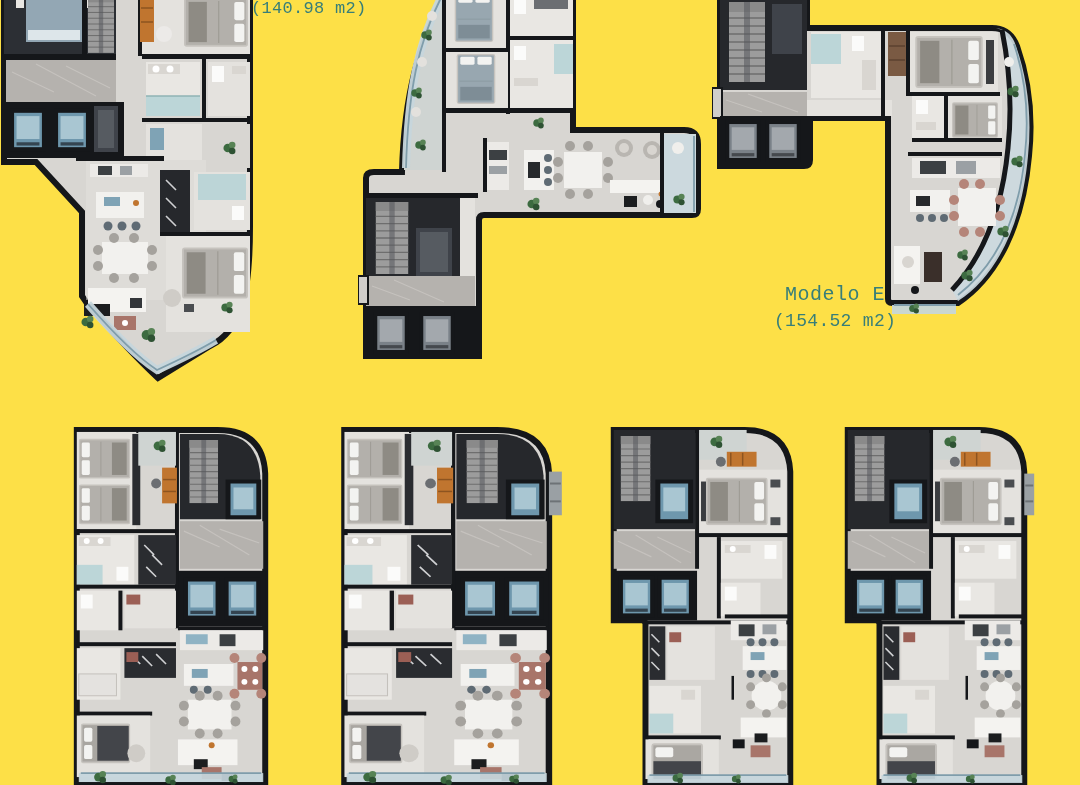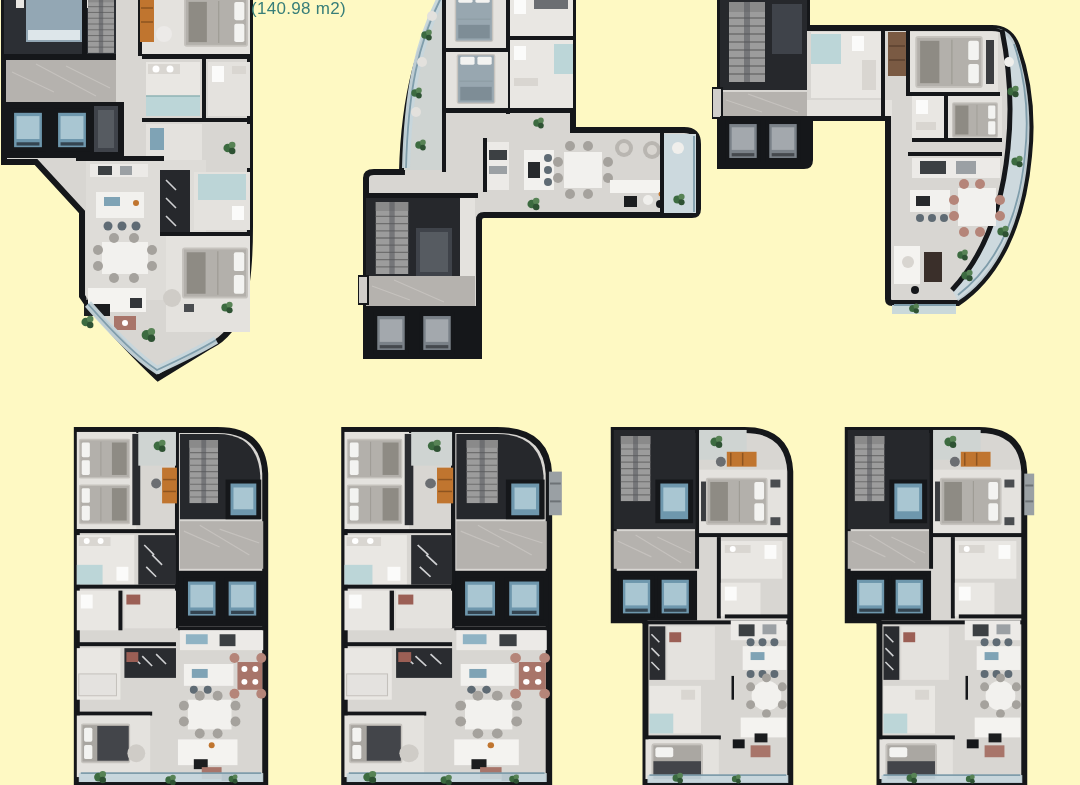--- a/index.html
+++ b/index.html
@@ -1,18 +1,18 @@
 <!DOCTYPE html>
 <html><head>
 <meta charset="utf-8">
 <style>
   html,body{margin:0;padding:0;}
   body{width:1080px;height:785px;overflow:hidden;background:#ffffff;
        font-family:"Liberation Sans", sans-serif;position:relative;}
-  .canvas{position:absolute;inset:0;width:1080px;height:785px;background:#fef9c3;}
+  .canvas{position:absolute;inset:0;width:1080px;height:785px;background:#fde047;font-family:Liberation Mono, monospace;}
   .plan{position:absolute;}
   .plan svg{display:block;}
   .plan-label{position:absolute;color:#377e79;line-height:26px;white-space:nowrap;}
   .plan-label .nm{font-size:20px;letter-spacing:.5px;display:block;}
   .plan-label .ar{font-size:18px;letter-spacing:.3px;display:block;}
   .lbl-a{left:251px;top:-4px;}
   .lbl-a .ar{font-size:17px;}
   .lbl-h{left:498px;top:232px;}
   .lbl-e{left:774px;top:282px;text-align:center;}
   
@@ -664,14 +664,18 @@
         <rect x="186" y="48" width="10" height="42" fill="#9aa0a4"></rect>
         <line x1="187" y1="60" x2="195" y2="60" stroke="#6d7276" stroke-width="2"></line>
         <line x1="187" y1="76" x2="195" y2="76" stroke="#6d7276" stroke-width="2"></line>
       </g>
     </svg>
   </div>
 
   <div class="plan-label lbl-a">
     <span class="ar">(140.98 m2)</span>
   </div>
+  <div class="plan-label lbl-e">
+    <span class="nm">Modelo E</span>
+    <span class="ar">(154.52 m2)</span>
+  </div>
 
 </div>
 
 </body></html>

